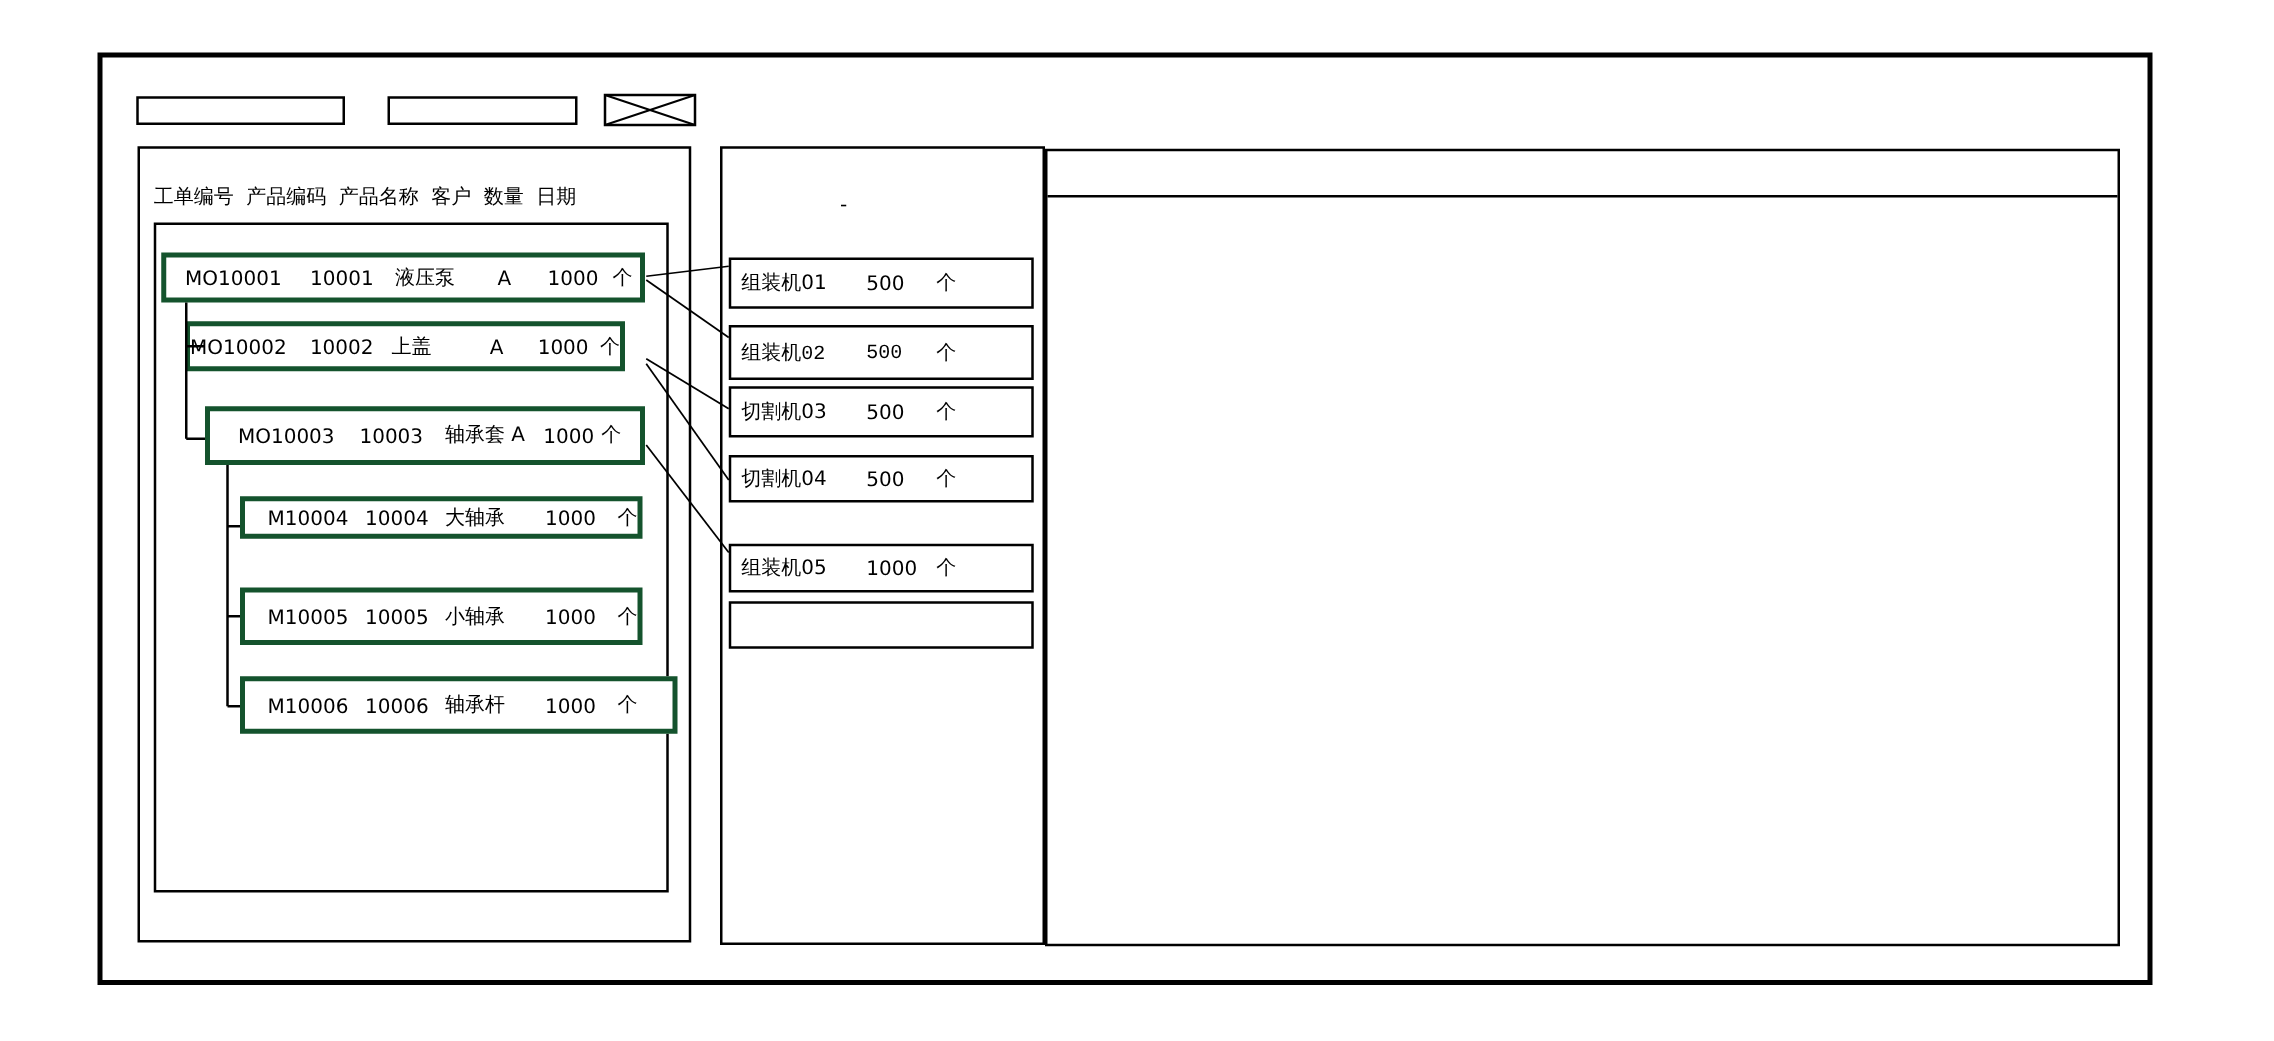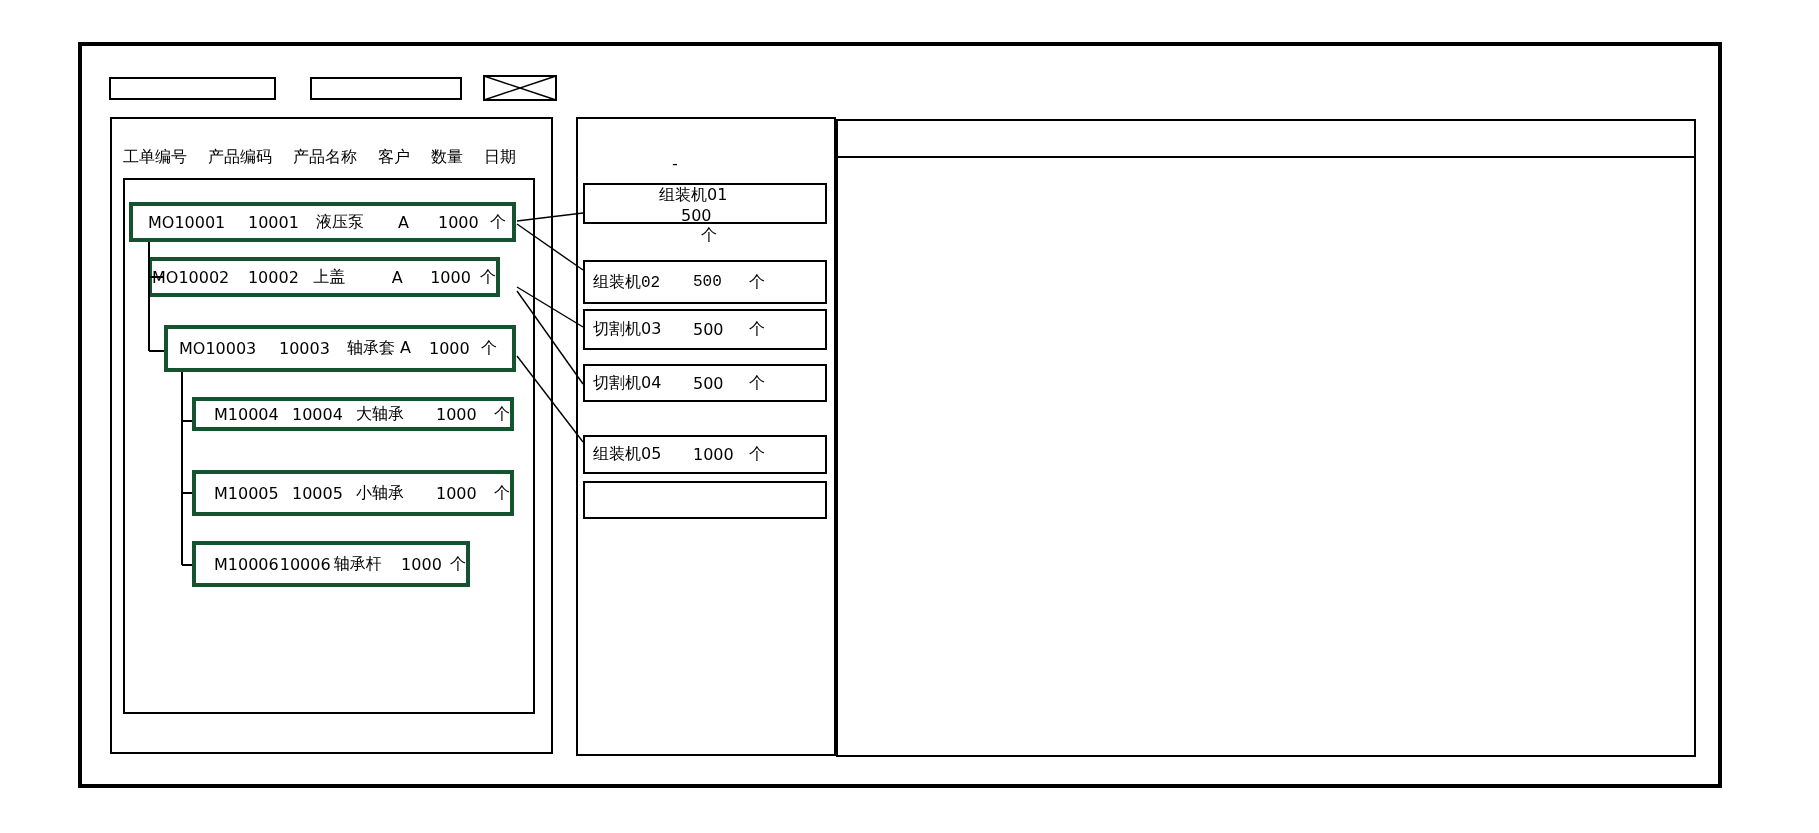--- a/index.html
+++ b/index.html
@@ -25,53 +25,53 @@
   .closebox{
     position:absolute;left:483px;top:75px;width:74px;height:26px;
     border:2px solid #000;background:#fff;
   }
   .closebox svg{position:absolute;left:-2px;top:-2px;width:74px;height:26px;display:block;}
 
   
   .left-panel{position:absolute;left:110px;top:117px;width:443px;height:637px;border:2px solid #000;background:#fff;}
   .col-headers{
     position:absolute;left:123px;top:146px;height:22px;
-    display:flex;gap:21px;align-items:flex-end;
+    display:flex;gap:10px;align-items:flex-end;
     font-size:16px;white-space:nowrap;
   }
   .inner-container{position:absolute;left:123px;top:178px;width:412px;height:536px;border:2px solid #000;background:#fff;}
 
   .order-box{
     position:absolute;border:4px solid #14532d;background:#fff;
     display:flex;align-items:center;font-size:16px;white-space:nowrap;
   }
   .o1{left:129px;top:202px;width:387px;height:40px;padding-left:15px;}
   .o2{left:148px;top:257px;width:352px;height:40px;padding-left:0;}
-  .o3{left:164px;top:325px;width:352px;height:47px;padding-left:11px;}
+  .o3{left:164px;top:325px;width:352px;height:47px;padding-left:11px;text-align:center;}
   .o4{left:192px;top:397px;width:322px;height:34px;padding-left:18px;}
   .o5{left:192px;top:470px;width:322px;height:46px;padding-left:18px;}
-  .o6{left:192px;top:541px;width:278px;height:46px;padding-left:18px;}
+  .o6{left:192px;top:541px;width:350px;height:46px;padding-left:18px;}
   .f{display:inline-block;}
   .f-id{width:100px;}
   .f-code{width:68px;}
   .f-name{width:82px;}
   .f-cust{width:40px;}
   .f-qty{width:52px;}
   .child .f-id{width:78px;}
   .child .f-code{width:64px;}
   .child .f-name{width:80px;}
   .child .f-qty{width:58px;}
 
   
   .mid-panel{position:absolute;left:576px;top:117px;width:260px;height:639px;border:2px solid #000;background:#fff;}
   .machine-box{
     position:absolute;left:583px;width:244px;border:2px solid #000;background:#fff;
     display:flex;align-items:center;padding-left:8px;font-size:16px;white-space:nowrap;
   }
-  .m1{top:183px;height:41px;flex-direction:column;}
+  .m1{top:206px;height:41px;}
   .m2{top:260px;height:44px;font-family:Liberation Mono, monospace;}
   .m3{top:309px;height:41px;}
   .m4{top:364px;height:38px;}
   .m5{top:435px;height:39px;}
   .m6{top:481px;height:38px;}
   .mf-name{display:inline-block;width:100px;}
   .mf-qty{display:inline-block;width:56px;}
   .dash-mark{position:absolute;left:672px;top:156px;font-size:16px;line-height:16px;}
 
   

